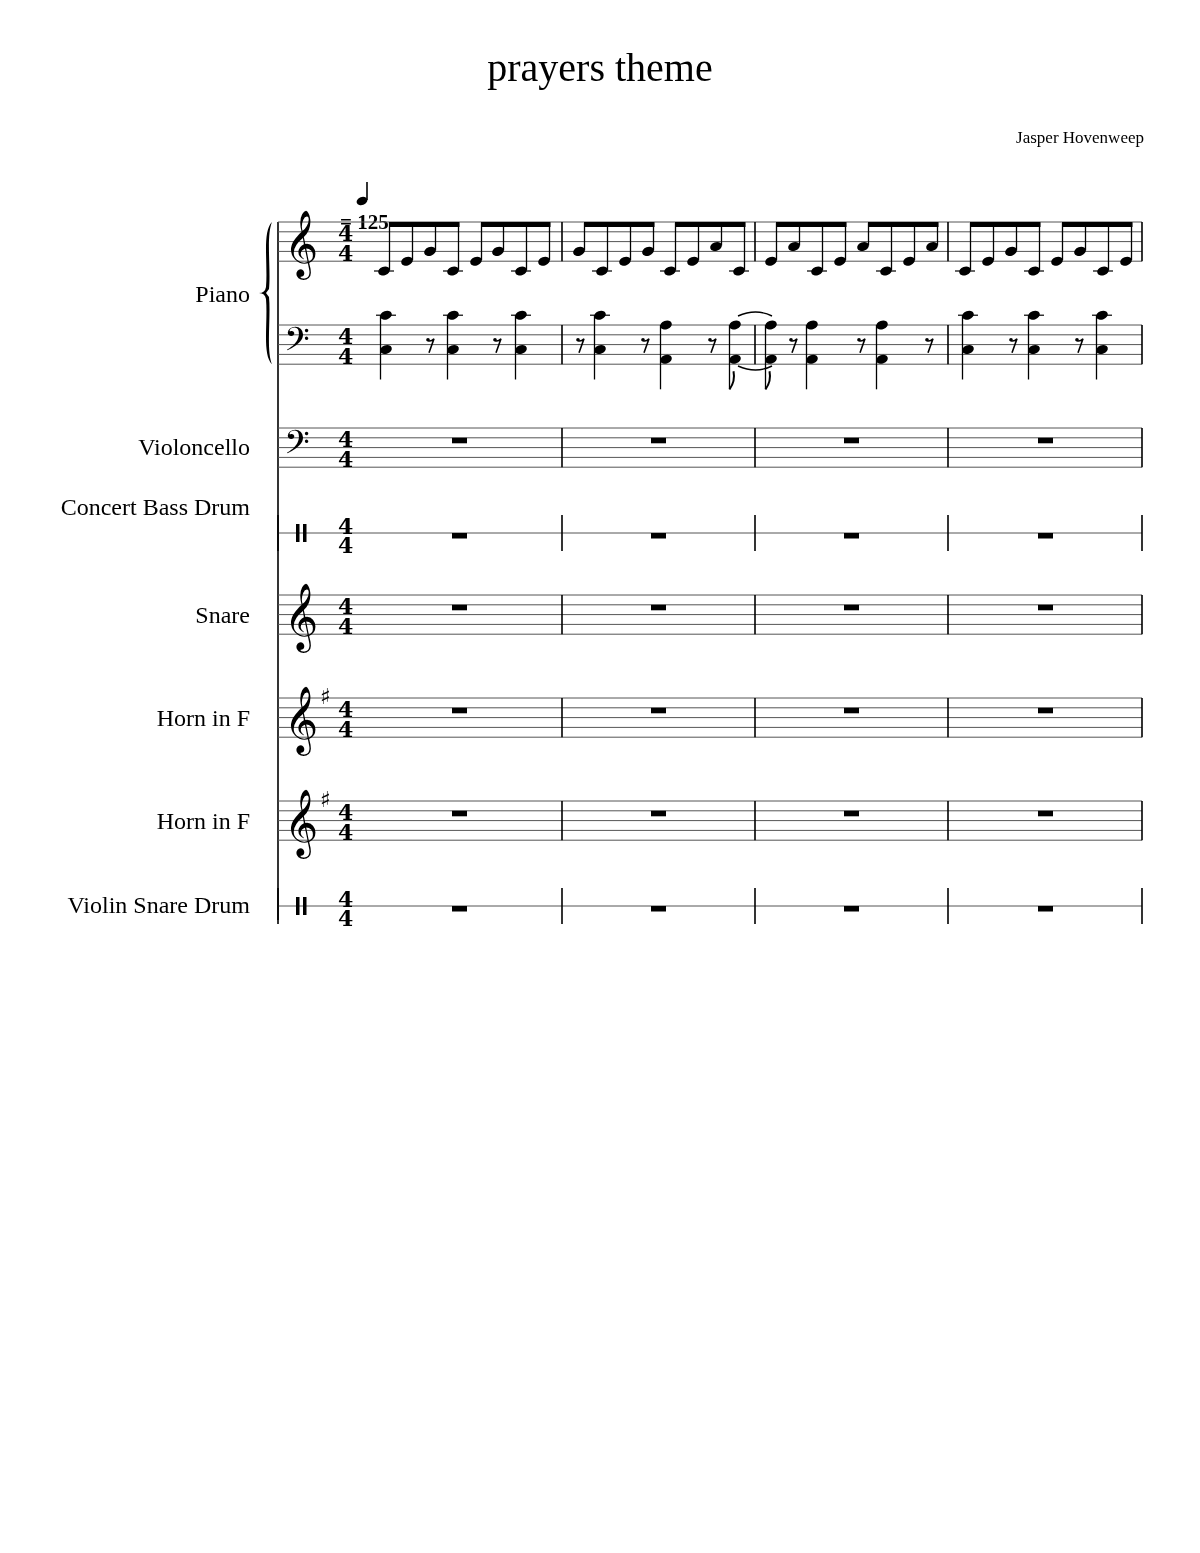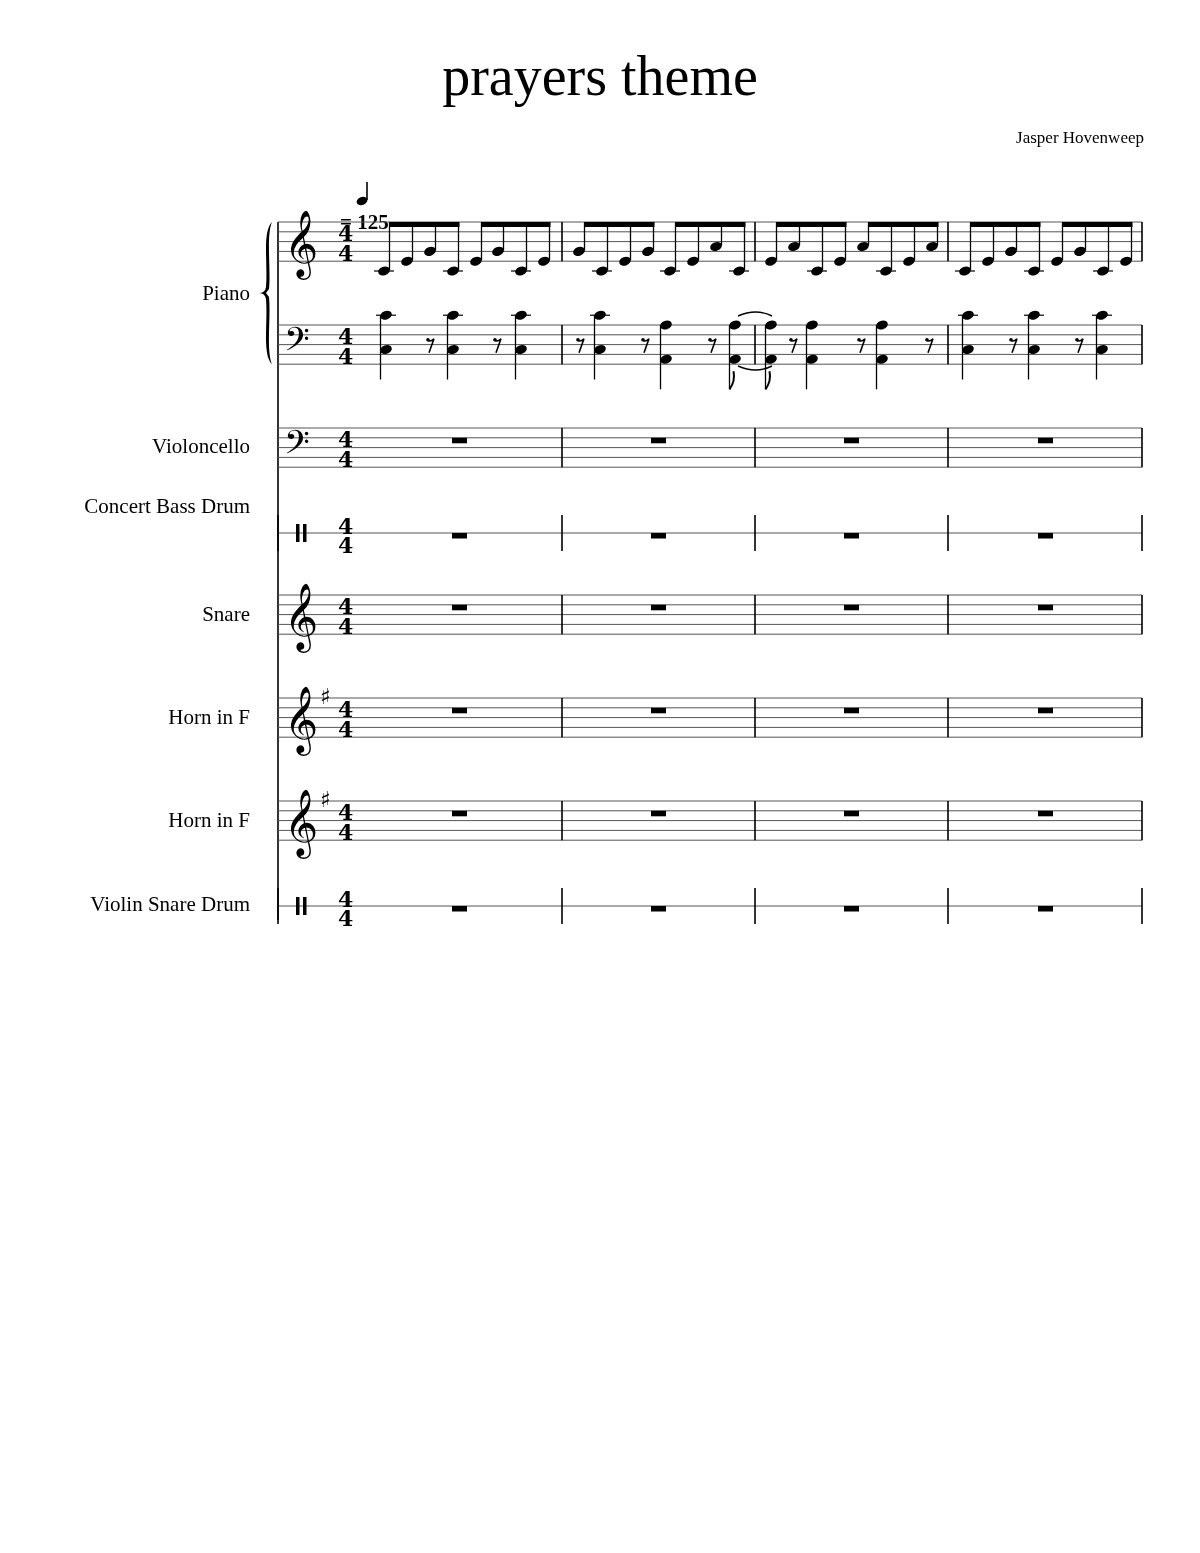--- a/index.html
+++ b/index.html
@@ -1,23 +1,23 @@
 <!DOCTYPE html>
 <html><head>
 <meta charset="utf-8">
 <style>
   html, body { margin: 0; padding: 0; background: #ffffff; }
   body { width: 1200px; height: 1553px; position: relative; overflow: hidden;
          font-family: "Liberation Serif", "DejaVu Serif", serif; color: #000; }
   .title { position: absolute; left: 0; width: 1200px; top: 44px; text-align: center;
-           font-size: 56px; font-weight: normal; margin: 0; }
+           font-size: 40px; font-weight: normal; margin: 0; }
   .composer { position: absolute; right: 56px; top: 128px; font-size: 17px; }
   .tempo { position: absolute; left: 340px; top: 180px; font-size: 21px; font-weight: bold; display: flex; align-items: center; gap: 4px; flex-direction: column; }
   .tempo .note-glyph { display: inline-block; width: 16px; height: 26px; position: relative; }
-  .instr-label { position: absolute; right: 950px; font-size: 21px; white-space: nowrap; text-align: right; }
+  .instr-label { position: absolute; right: 950px; font-size: 24px; white-space: nowrap; text-align: right; }
   svg.score { position: absolute; left: 0; top: 0; }
 </style>
 </head>
 <body>
 
 <h1 class="title">prayers theme</h1>
 <div class="composer">Jasper Hovenweep</div>
 
 <div class="tempo">
   <svg class="note-glyph" width="16" height="26" viewBox="0 0 16 26">

